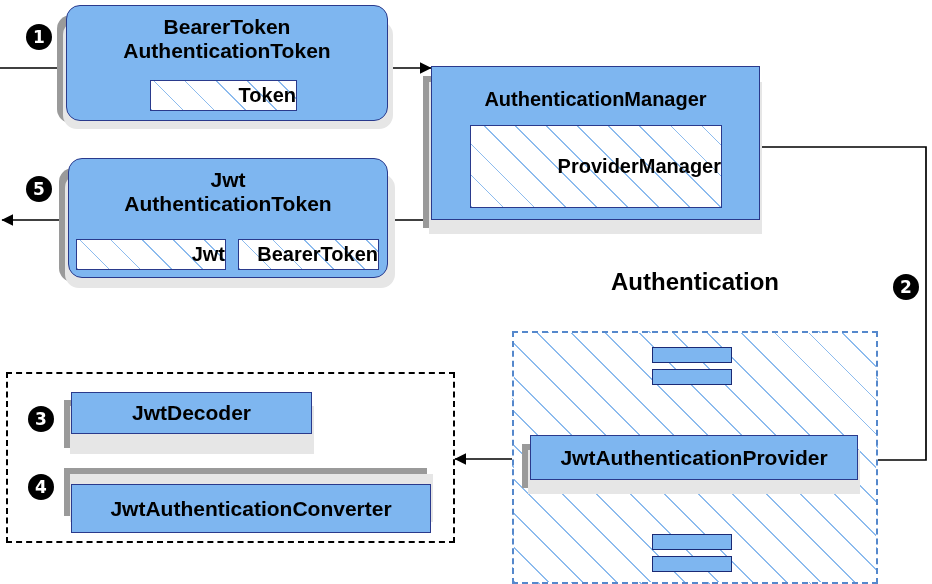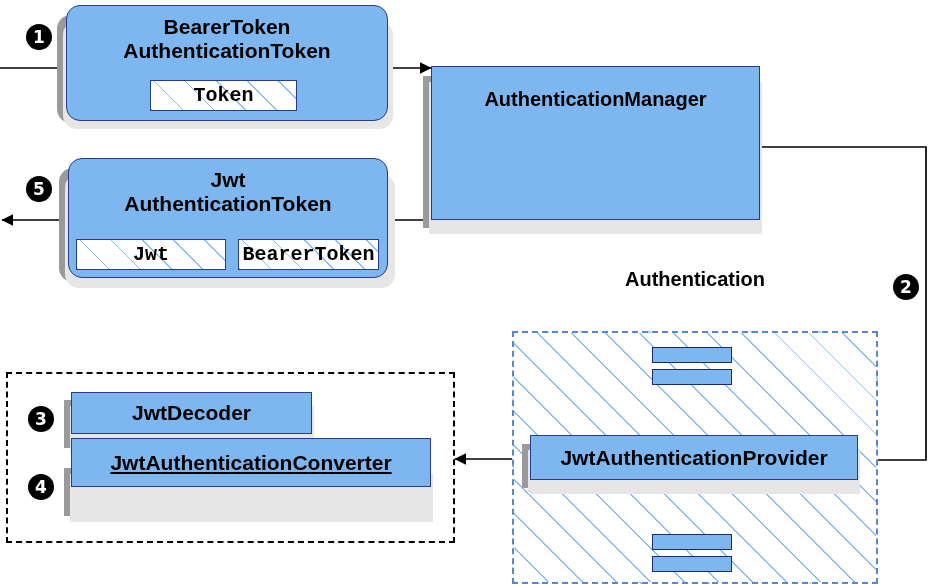--- a/index.html
+++ b/index.html
@@ -55,25 +55,24 @@
     background-color: #ffffff;
     background-image: repeating-linear-gradient(
       45deg,
       rgba(120,175,235,0.85) 0px,
       rgba(120,175,235,0.85) 1.2px,
       rgba(255,255,255,0) 1.2px,
       rgba(255,255,255,0) 22px
     );
     display: flex;
     align-items: center;
-    justify-content: center;
+    justify-content: flex-end;
     color: #000;
     font-weight: bold;
     z-index: 6;
-    font-family: Liberation Mono, monospace;
   }
 
   .dashed-black {
     position: absolute;
     box-sizing: border-box;
     border: 2.4px dashed #000000;
     background: transparent;
     z-index: 2;
   }
   .dashed-blue {
@@ -175,37 +174,40 @@
     <span>Token</span>
   </div>
 
   <div class="shadow-a" style="left:423px; top:76px; width:333px; height:152px;"></div>
   <div class="shadow-b" style="left:429px; top:82px; width:333px; height:152px;"></div>
   <div class="node" style="left:431px; top:66px; width:329px; height:154px;
               flex-direction:column; justify-content:flex-start;
               padding-top:21px; font-size:20px;">
     <div>AuthenticationManager</div>
   </div>
+  <div class="inner-hatch" style="left:470px; top:125px; width:252px; height:83px; font-size:20px;">
+    <span>ProviderManager</span>
+  </div>
 
   <div class="shadow-a rounded" style="left:59px; top:168px; width:330px; height:114px;"></div>
   <div class="shadow-b rounded" style="left:65px; top:174px; width:330px; height:114px;"></div>
   <div class="node rounded" style="left:68px; top:158px; width:320px; height:120px;
               flex-direction:column; justify-content:flex-start;
               padding-top:9px; font-size:21px;">
     <div>Jwt</div>
     <div>AuthenticationToken</div>
   </div>
   <div class="inner-hatch" style="left:76px; top:239px; width:150px; height:31px; font-size:20px;">
     <span>Jwt</span>
   </div>
   <div class="inner-hatch" style="left:238px; top:239px; width:141px; height:31px; font-size:20px;">
     <span>BearerToken</span>
   </div>
 
-  <div class="free-label" style="left:570px; top:268px; width:250px; font-size:20px;">
+  <div class="free-label" style="left:570px; top:268px; width:250px; font-size:24px;">
     <div>Authentication</div>
   </div>
 
   <div class="bar" style="left:652px; top:347px; width:80px; height:16px;"></div>
   <div class="bar" style="left:652px; top:369px; width:80px; height:16px;"></div>
 
   <div class="shadow-a" style="left:522px; top:444px; width:332px; height:44px;"></div>
   <div class="shadow-b" style="left:528px; top:450px; width:332px; height:44px;"></div>
   <div class="node" style="left:530px; top:435px; width:328px; height:45px; font-size:21px;">
     <span>JwtAuthenticationProvider</span>
@@ -215,21 +217,21 @@
   <div class="bar" style="left:652px; top:556px; width:80px; height:16px;"></div>
 
   <div class="shadow-a" style="left:64px; top:400px; width:244px; height:48px;"></div>
   <div class="shadow-b" style="left:70px; top:406px; width:244px; height:48px;"></div>
   <div class="node" style="left:71px; top:392px; width:241px; height:42px; font-size:21px;">
     <span>JwtDecoder</span>
   </div>
 
   <div class="shadow-a" style="left:64px; top:468px; width:363px; height:48px;"></div>
   <div class="shadow-b" style="left:70px; top:474px; width:363px; height:48px;"></div>
-  <div class="node" style="left:71px; top:438px; width:360px; height:49px; font-size:21px;text-decoration:underline;">
+  <div class="node" style="left:71px; top:484px; width:360px; height:49px; font-size:21px;">
     <span>JwtAuthenticationConverter</span>
   </div>
 
   <div class="badge" style="left:26px; top:24px;">
     <span>1</span>
   </div>
   <div class="badge" style="left:26px; top:176px;">
     <span>5</span>
   </div>
   <div class="badge" style="left:893px; top:274px;">

